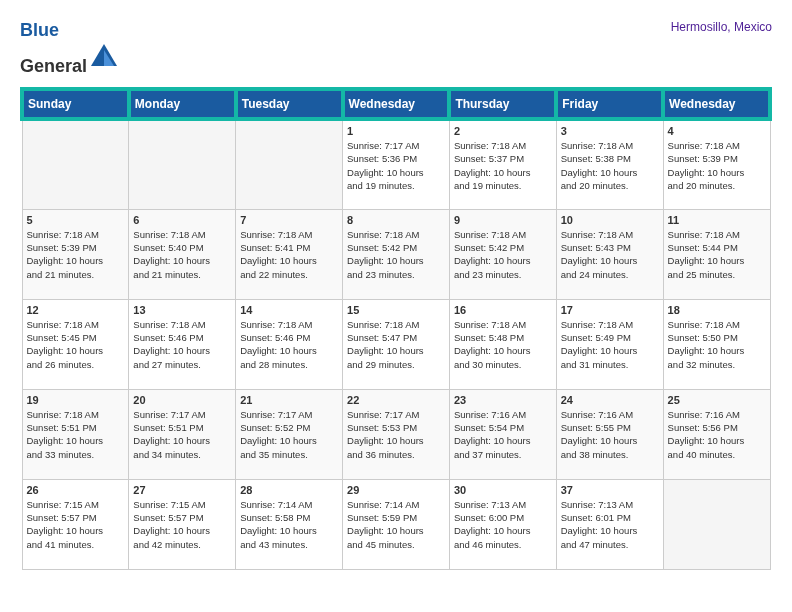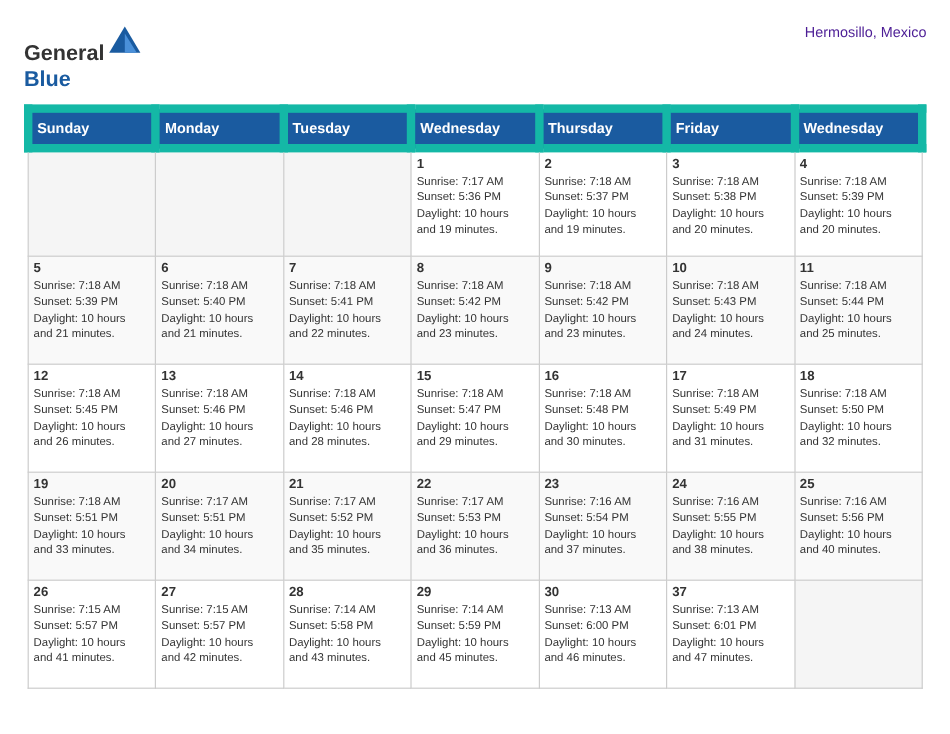--- a/index.html
+++ b/index.html
@@ -50,21 +50,21 @@
       border-collapse: collapse;
       table-layout: fixed;
     }
     thead tr th {
       background-color: #1a5ba0;
       color: #fff;
       font-size: 12px;
       font-weight: bold;
       padding: 6px 4px;
       text-align: left;
-      border: 7px solid #14b8a6;
+      border: 4px solid #14b8a6;
     }
     tbody tr td {
       border: 1px solid #ccc;
       vertical-align: top;
       padding: 4px;
       font-size: 10px;
       color: #333;
       height: 90px;
       background: #fff;
     }
@@ -84,27 +84,27 @@
       background: #f5f5f5;
     }
   </style>
 </head>
 <body>
 
 <div class="header">
   <div class="logo">
     <div>
       <div class="logo-text">
+        <span class="logo-blue">Blue</span>
+      </div>
+      <div class="logo-text">
         <span class="logo-general">General</span><svg class="logo-icon" viewBox="0 0 30 30" xmlns="http://www.w3.org/2000/svg">
             <polygon points="15,2 28,24 2,24" fill="#1a5ba0"></polygon>
             <polygon points="15,8 25,24 15,24" fill="#4a90d9"></polygon>
           </svg>
-      </div>
-      <div class="logo-text">
-        <span class="logo-blue">Blue</span>
       </div>
     </div>
   </div>
   <div class="title-block">
     <div class="location">Hermosillo, Mexico</div>
   </div>
 </div>
 
 <table>
   <thead>

